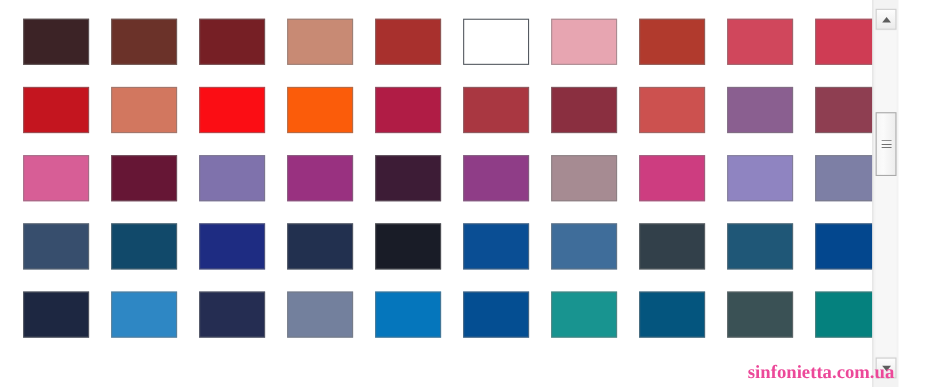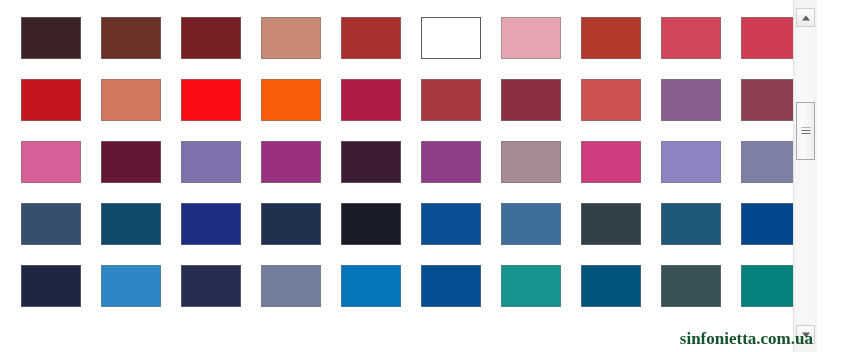--- a/index.html
+++ b/index.html
@@ -207,13 +207,13 @@
       <div id="scrollbar-thumb">
         <span id="scrollbar-thumb-grip"></span>
       </div>
     </div>
     <div class="sb-button" id="scrollbar-down-button">
       <span class="sb-arrow down"></span>
     </div>
   </div>
 </div>
 
-<div id="watermark" style="color: #14532d;">sinfonietta.com.ua</div>
+<div id="watermark" style="color: #ec4899;">sinfonietta.com.ua</div>
 
 </body></html>

